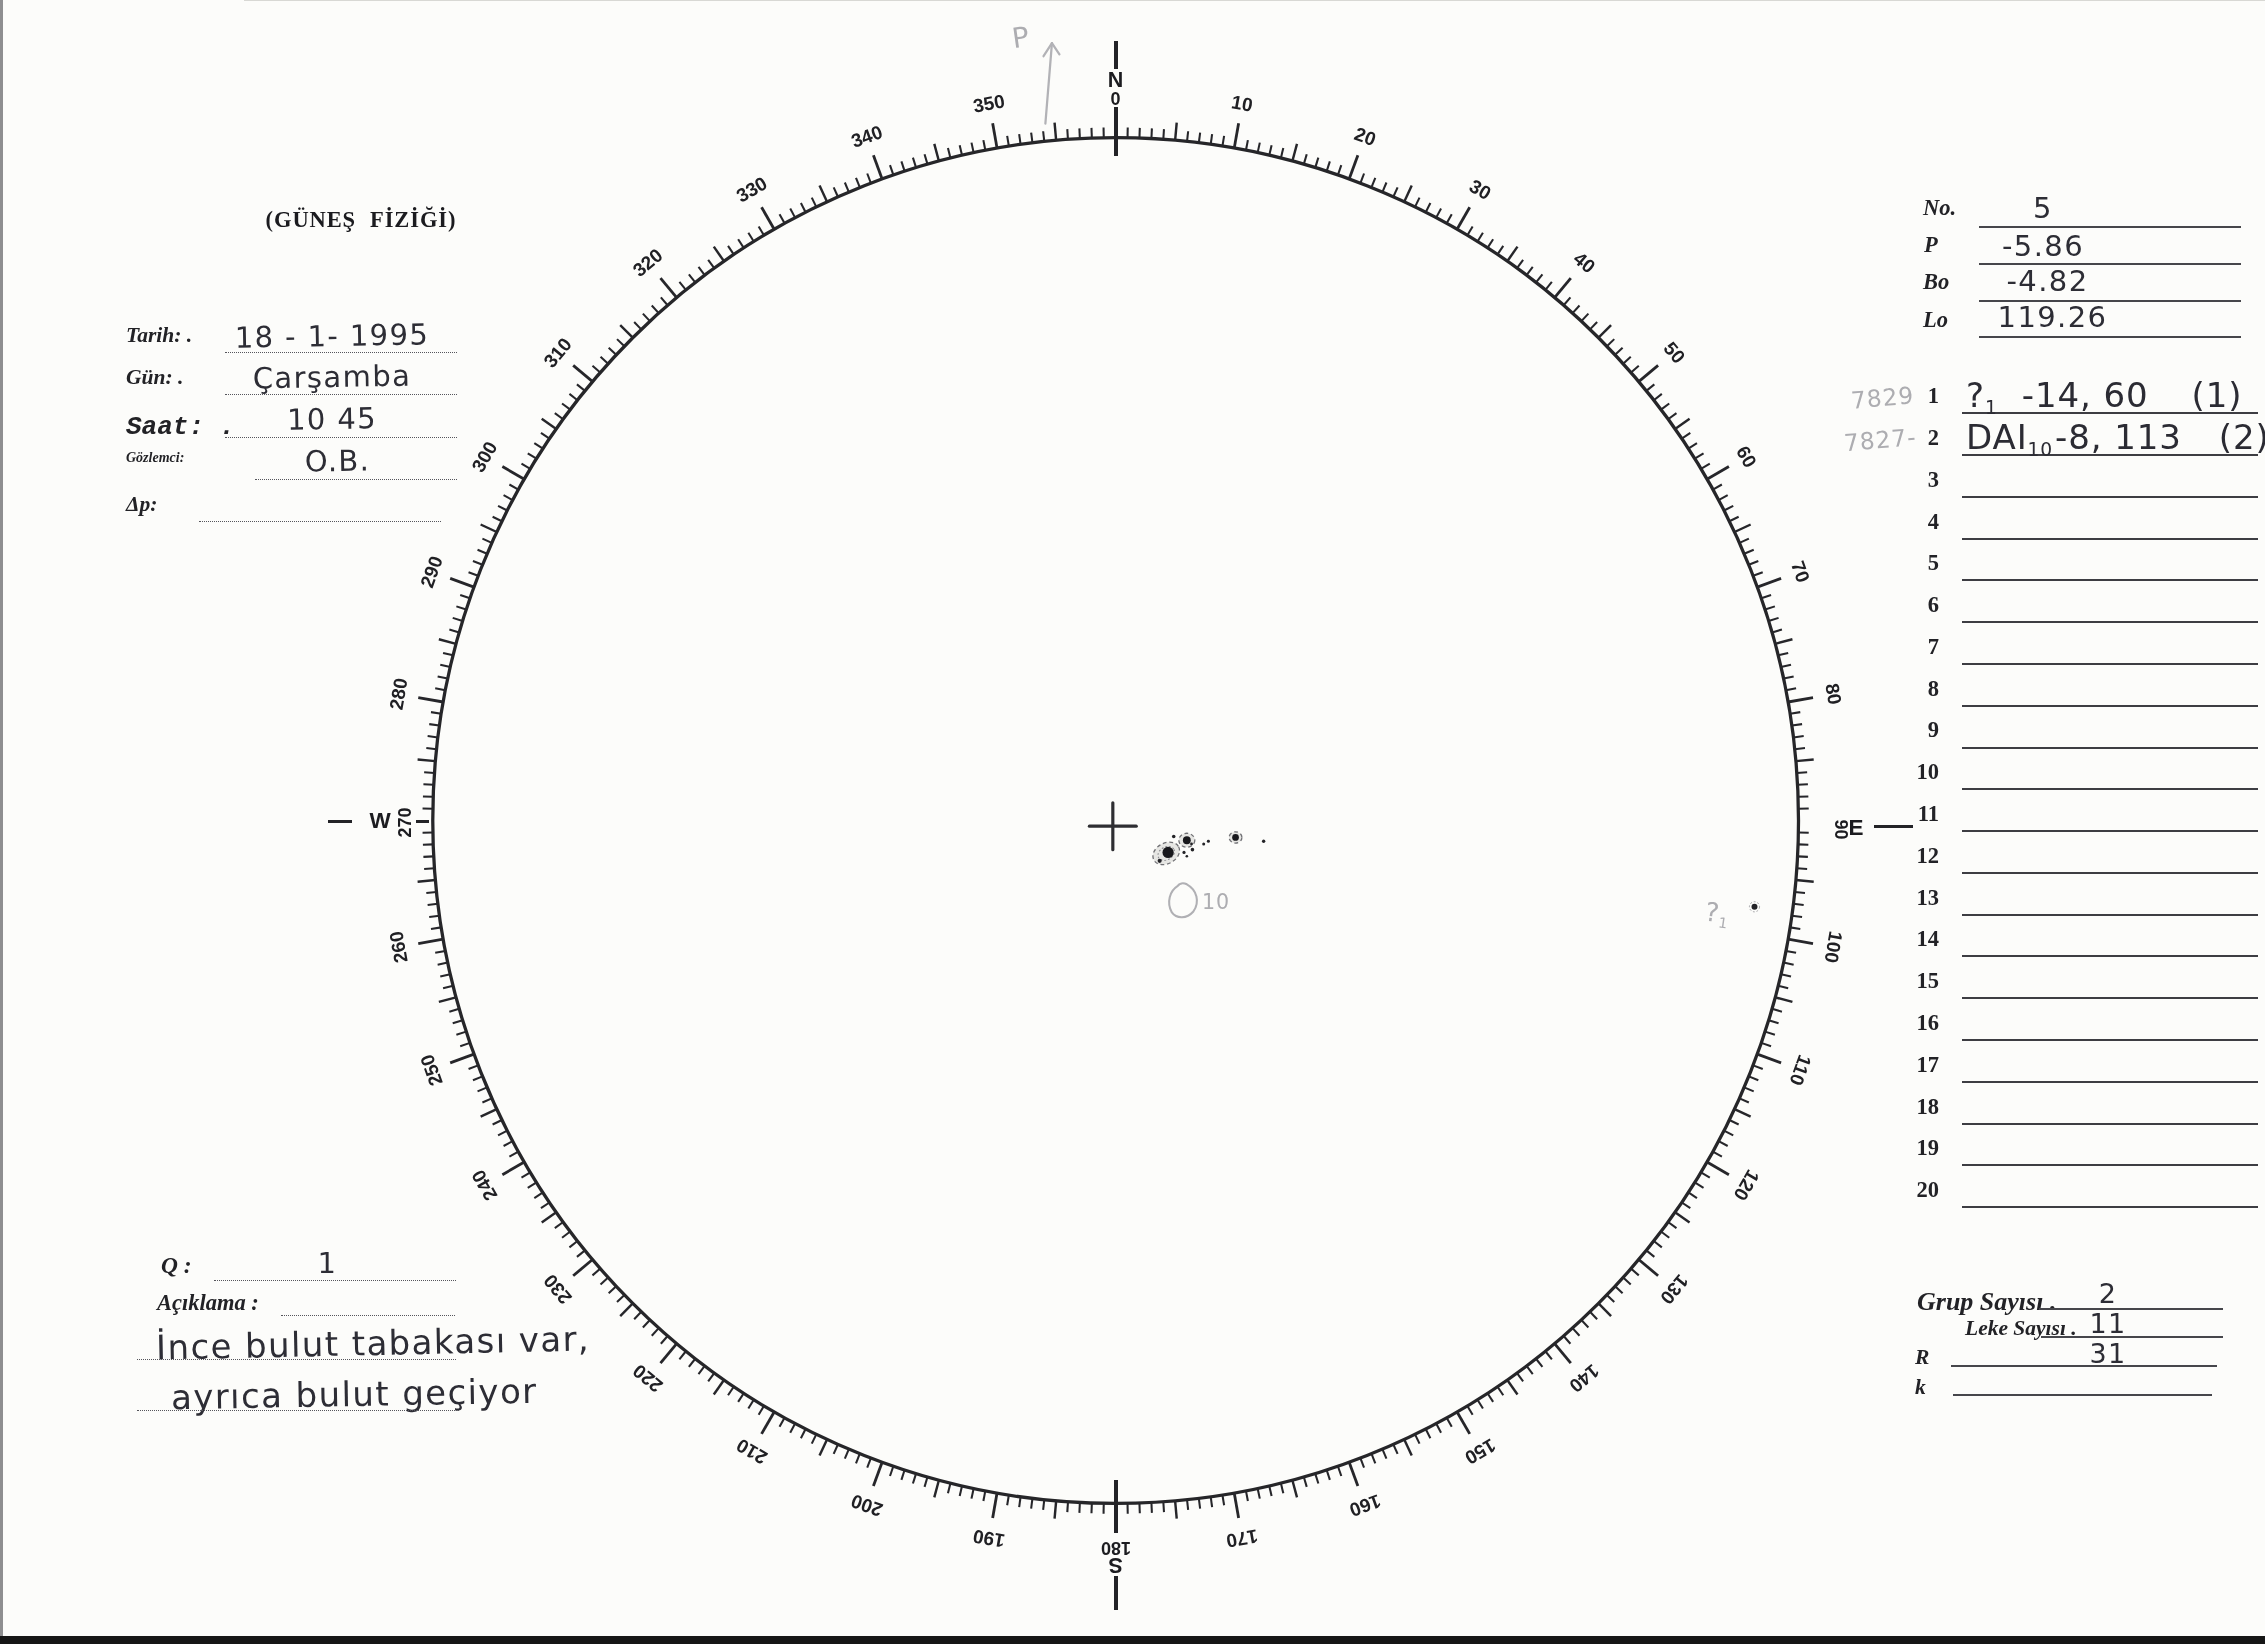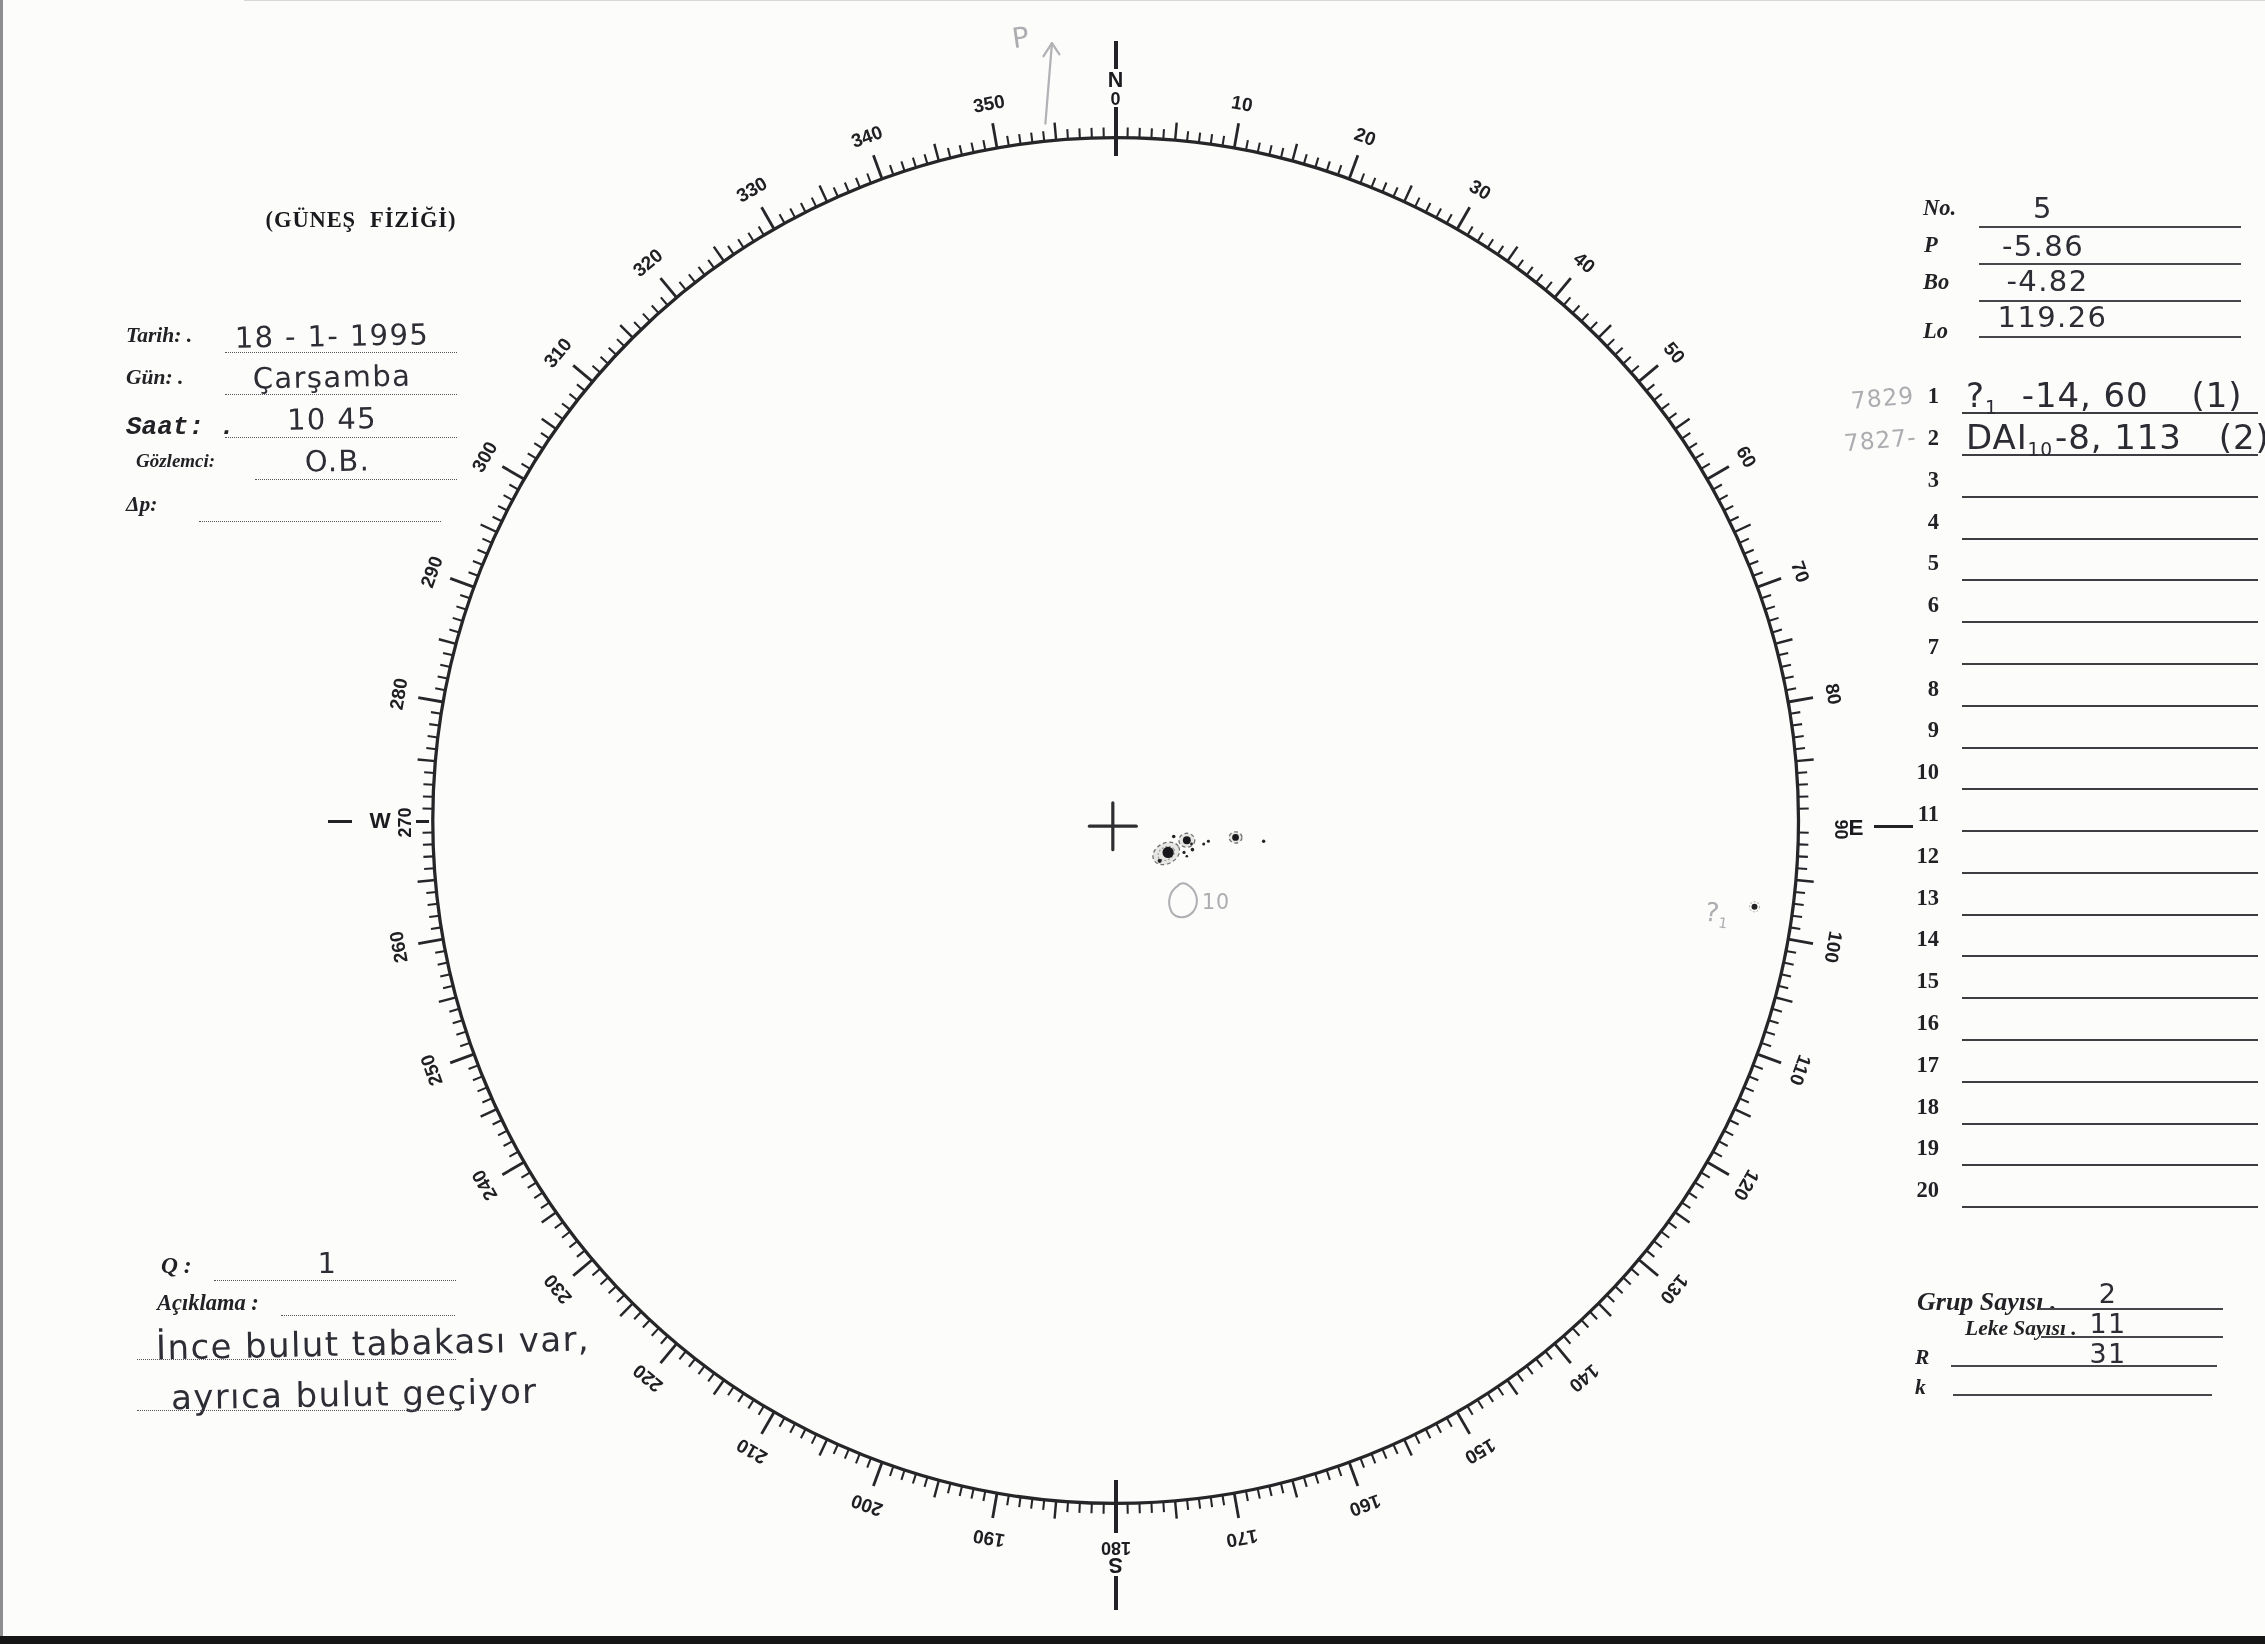--- a/index.html
+++ b/index.html
@@ -457,42 +457,42 @@
     <div class="abs hw val-center" style="left:215px;top:319px;width:234px;font-size:29px;transform:rotate(-1deg);">18 - 1- 1995</div>
 
     <span class="abs print-i" style="left:126px;top:365px;font-size:21.5px;">Gün: .</span>
     <div class="abs dotline" style="left:225px;top:394px;width:232px;"></div>
     <div class="abs hw val-center" style="left:215px;top:360px;width:234px;font-size:29px;transform:rotate(-1deg);">Çarşamba</div>
 
     <span class="abs print-i" style="left:126px;top:412px;font-size:26px;font-family:Liberation Mono, monospace;">Saat: .</span>
     <div class="abs dotline" style="left:225px;top:437px;width:232px;"></div>
     <div class="abs hw val-center" style="left:215px;top:402px;width:234px;font-size:29px;transform:rotate(-1deg);">10 45</div>
 
-    <span class="abs print-i" style="left:126px;top:450px;font-size:19px;margin-left:10px;">Gözlemci:</span>
+    <span class="abs print-i" style="left:126px;top:450px;font-size:14px;">Gözlemci:</span>
     <div class="abs dotline" style="left:255px;top:479px;width:202px;"></div>
     <div class="abs hw val-center" style="left:225px;top:444px;width:225px;font-size:29px;transform:rotate(-1deg);">O.B.</div>
 
     <span class="abs print-i" style="left:126px;top:492px;font-size:21.5px;">Δp:</span>
     <div class="abs dotline" style="left:199px;top:521px;width:242px;"></div>
   </div>
 
   <div>
     <span class="abs print-i" style="left:1923px;top:195px;font-size:22.5px;">No.</span>
     <div class="abs solidline" style="left:1979px;top:226px;width:262px;"></div>
     <div class="abs hw val-center" style="left:1968px;top:191px;width:150px;font-size:29px;">5</div>
 
     <span class="abs print-i" style="left:1924px;top:232px;font-size:22.5px;">P</span>
     <div class="abs solidline" style="left:1979px;top:263px;width:262px;"></div>
     <div class="abs hw val-center" style="left:1968px;top:229px;width:150px;font-size:29px;">-5.86</div>
 
     <span class="abs print-i" style="left:1923px;top:269px;font-size:22.5px;">Bo</span>
     <div class="abs solidline" style="left:1979px;top:300px;width:262px;"></div>
     <div class="abs hw val-center" style="left:1968px;top:264px;width:159px;font-size:29px;">-4.82</div>
 
-    <span class="abs print-i" style="left:1923px;top:318px;font-size:22.5px;">Lo</span>
+    <span class="abs print-i" style="left:1923px;top:307px;font-size:22.5px;">Lo</span>
     <div class="abs solidline" style="left:1979px;top:336px;width:262px;"></div>
     <div class="abs hw val-center" style="left:1968px;top:300px;width:169px;font-size:29px;">119.26</div>
   </div>
 
   <div id="group-list">
       <span class="list-num" style="left: 1902px; top: 383px;">1</span>
       <div class="list-line" style="left: 1962px; top: 412px; width: 296px;"></div>
       <span class="pencil abs" style="left: 1851px; top: 384px; font-size: 23.4px; transform: rotate(-5deg);">7829</span>
       <div class="entry" style="left: 1966px; top: 375px;"><span>?</span><sub>1</sub><span style="margin-left: 24px;">-14, 60</span><span style="margin-left: 43px;">(1)</span></div>
       <span class="list-num" style="left: 1902px; top: 425px;">2</span>

